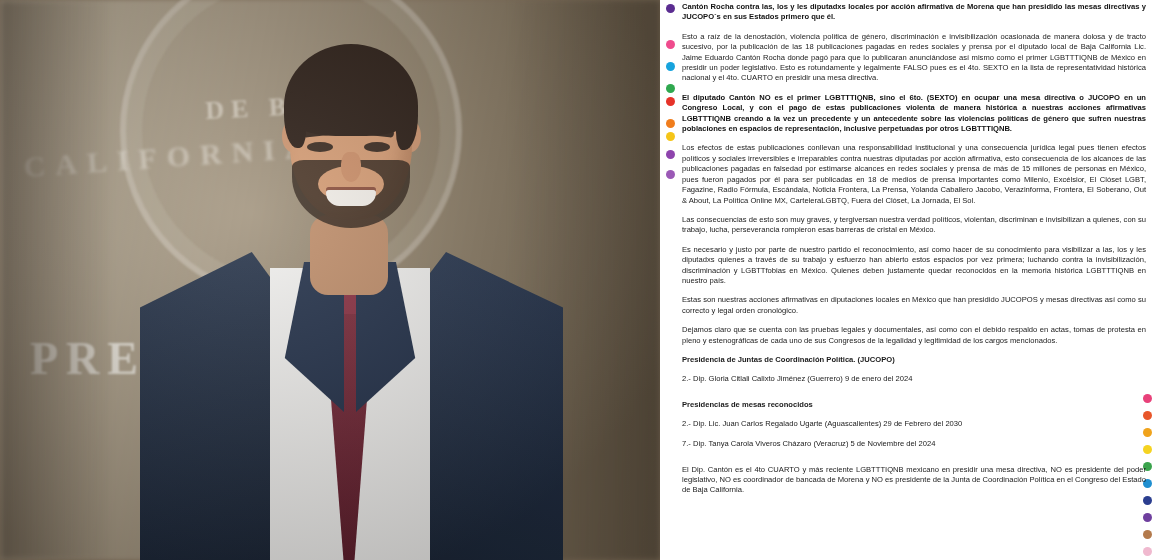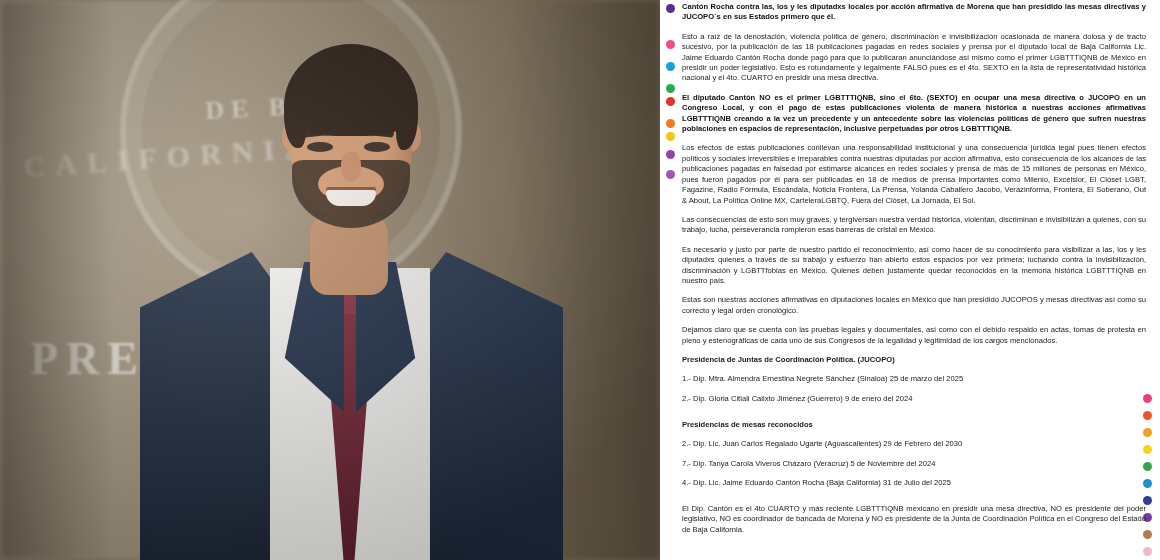--- a/index.html
+++ b/index.html
@@ -454,35 +454,33 @@
       <div class="dot-r" style="background:#f0b9cf"></div>
 
     </div>
 
     <div class="doc-inner">
 
       <p class="p-bold">Cantón Rocha contra las, los y les diputadxs locales por acción afirmativa de Morena que han presidido las mesas directivas y JUCOPO´s en sus Estados primero que él.</p>
       <p>Esto a raíz de la denostación, violencia política de género, discriminación e invisibilización ocasionada de manera dolosa y de tracto sucesivo, por la publicación de las 18 publicaciones pagadas en redes sociales y prensa por el diputado local de Baja California Lic. Jaime Eduardo Cantón Rocha donde pagó para que lo publicaran anunciándose así mismo como el primer LGBTTTIQNB de México en presidir un poder legislativo. Esto es rotundamente y legalmente FALSO pues es el 4to. SEXTO en la lista de representatividad histórica nacional y el 4to. CUARTO en presidir una mesa directiva.</p>
       <p class="p-bold">El diputado Cantón NO es el primer LGBTTTIQNB, sino el 6to. (SEXTO) en ocupar una mesa directiva o JUCOPO en un Congreso Local, y con el pago de estas publicaciones violenta de manera histórica a nuestras acciones afirmativas LGBTTTIQNB creando a la vez un precedente y un antecedente sobre las violencias políticas de género que sufren nuestras poblaciones en espacios de representación, inclusive perpetuadas por otros LGBTTTIQNB.</p>
       <p>Los efectos de estas publicaciones conllevan una responsabilidad institucional y una consecuencia jurídica legal pues tienen efectos políticos y sociales irreversibles e irreparables contra nuestras diputadas por acción afirmativa, esto consecuencia de los alcances de las publicaciones pagadas en falsedad por estimarse alcances en redes sociales y prensa de más de 15 millones de personas en México, pues fueron pagados por él para ser publicadas en 18 de medios de prensa importantes como Milenio, Excélsior, El Clóset LGBT, Fagazine, Radio Fórmula, Escándala, Noticia Frontera, La Prensa, Yolanda Caballero Jacobo, Verazinforma, Frontera, El Soberano, Out &amp; About, La Política Online MX, CarteleraLGBTQ, Fuera del Clóset, La Jornada, El Sol.</p>
-      <p>Las consecuencias de esto son muy graves, y tergiversan nuestra verdad histórica, violentan, discriminan e invisibilizan a quienes, con su trabajo, lucha, perseverancia rompieron esas barreras de cristal en México.</p>
+      <p>Las consecuencias de esto son muy graves, y tergiversan nuestra verdad políticos, violentan, discriminan e invisibilizan a quienes, con su trabajo, lucha, perseverancia rompieron esas barreras de cristal en México.</p>
       <p>Es necesario y justo por parte de nuestro partido el reconocimiento, así como hacer de su conocimiento para visibilizar a las, los y les diputadxs quienes a través de su trabajo y esfuerzo han abierto estos espacios por vez primera; luchando contra la invisibilización, discriminación y LGBTTfobias en México. Quienes deben justamente quedar reconocidos en la memoria histórica LGBTTTIQNB en nuestro país.</p>
       <p>Estas son nuestras acciones afirmativas en diputaciones locales en México que han presidido JUCOPOS y mesas directivas así como su correcto y legal orden cronológico.</p>
       <p>Dejamos claro que se cuenta con las pruebas legales y documentales, así como con el debido respaldo en actas, tomas de protesta en pleno y estenográficas de cada uno de sus Congresos de la legalidad y legitimidad de los cargos mencionados.</p>
 
       <p class="p-head">Presidencia de Juntas de Coordinación Política. (JUCOPO)</p>
-      <p class="list-line">1.- Dip. Mtra. Almendra Ernestina Negrete Sánchez (Sinaloa) 25 de marzo del 2025</p>
       <p class="list-line">2.- Dip. Gloria Citlali Calixto Jiménez (Guerrero) 9 de enero del 2024</p>
 
       <div class="block-gap"></div>
 
       <p class="p-head">Presidencias de mesas reconocidos</p>
       <p class="list-line">2.- Dip. Lic. Juan Carlos Regalado Ugarte (Aguascalientes) 29 de Febrero del 2030</p>
       <p class="list-line">7.- Dip. Tanya Carola Viveros Cházaro (Veracruz) 5 de Noviembre del 2024</p>
-      <p class="list-line">4.- Dip. Lic. Jaime Eduardo Cantón Rocha (Baja California) 31 de Julio del 2025</p>
 
       <div class="block-gap"></div>
 
       <p>El Dip. Cantón es el 4to   CUARTO y más reciente LGBTTTIQNB mexicano en presidir una mesa directiva, NO es presidente del poder legislativo, NO es coordinador de bancada de Morena y NO es presidente de la Junta de Coordinación Política en el Congreso del Estado de Baja California.</p>
 
     </div>
   </div>
 </div>
 
 </body></html>

